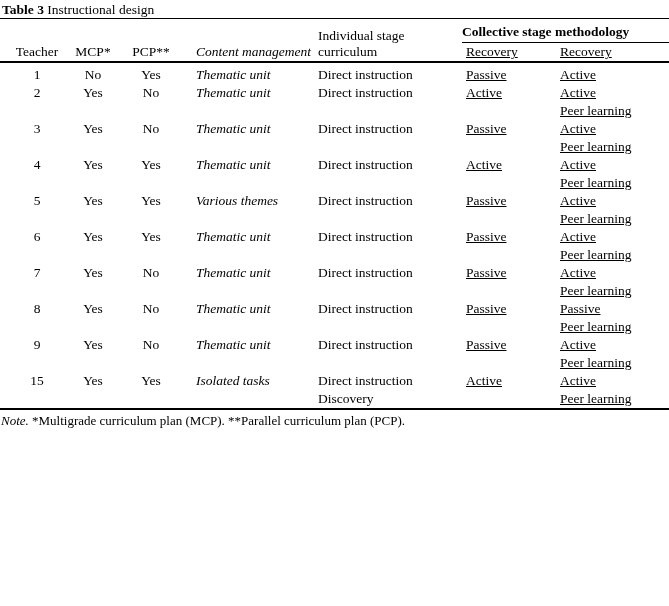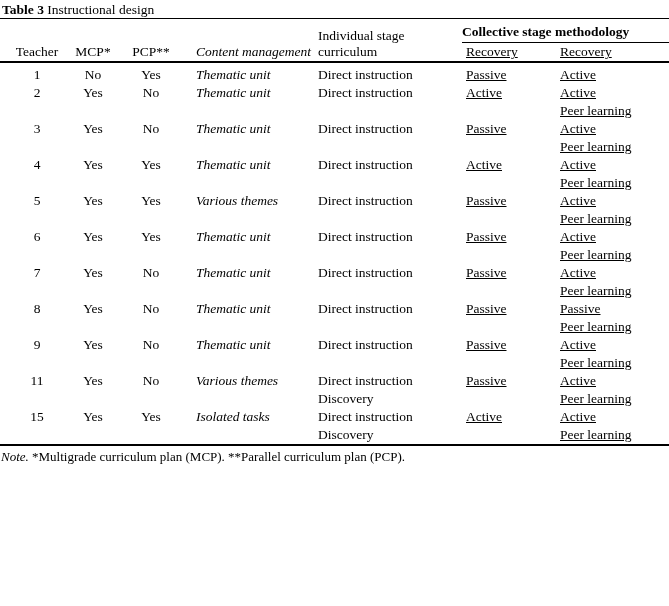--- a/index.html
+++ b/index.html
@@ -199,31 +199,20 @@
     <td class="c">Yes</td>
     <td class="c">No</td>
     <td class="l p6">Thematic unit</td>
     <td class="l">Direct instruction</td>
     <td class="l p4">Passive</td>
     <td class="l p4">Active
 Peer learning</td>
   </tr>
 
 
-  <tr>
-    <td class="c">11</td>
-    <td class="c">Yes</td>
-    <td class="c">No</td>
-    <td class="l p6">Various themes</td>
-    <td class="l">Direct instruction
-Discovery</td>
-    <td class="l p4">Passive</td>
-    <td class="l p4">Active
-Peer learning</td>
-  </tr>
 
 
 
 
   <tr>
     <td class="c">15</td>
     <td class="c">Yes</td>
     <td class="c">Yes</td>
     <td class="l p6">Isolated tasks</td>
     <td class="l">Direct instruction

